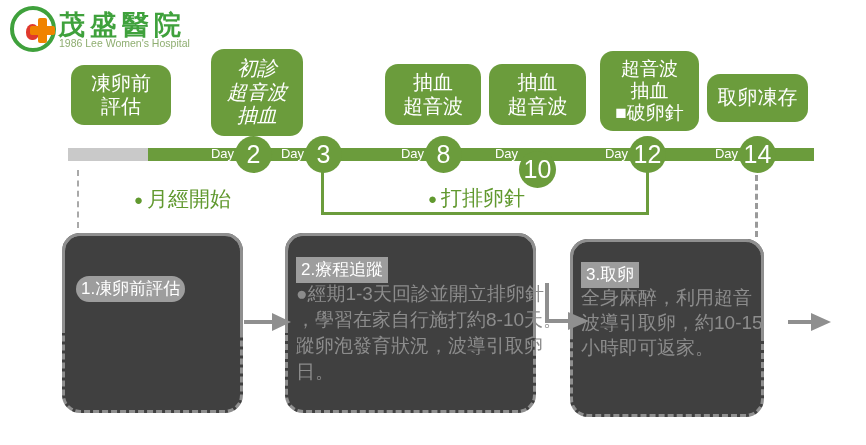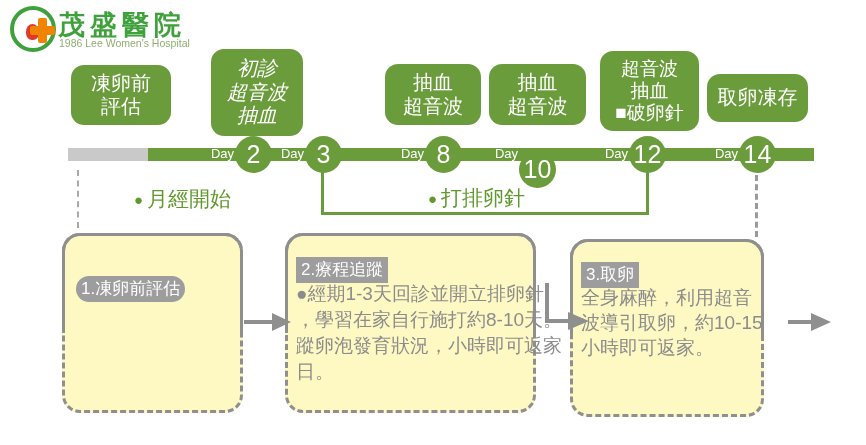--- a/index.html
+++ b/index.html
@@ -45,21 +45,21 @@
   
   .dash-v-left  { position:absolute; left:77px;  top:170px; height:58px; border-left:2px dashed #a9a9a9; }
   .dash-v-day14 { position:absolute; left:755px; top:175px; height:62px; border-left:3px dashed #9a9a9a; }
   .ann {
     position:absolute; color:#61992f; font-size:21px; display:flex; align-items:center; white-space:nowrap;
   }
   .ann-bullet { font-size:15px; margin-right:4px; color:#61992f; }
   .bracket-seg { position:absolute; background:#6b9c3c; }
   
   .note {
-    position:absolute; border:3px dashed #8f8f8f; border-radius:18px; background:#fef9c3;
+    position:absolute; border:3px dashed #8f8f8f; border-radius:18px; background:#404040;
   }
   .note::before {
     content:""; position:absolute; left:-3px; top:-3px; right:-3px; height:56%;
     border:3px solid #8f8f8f; border-bottom:none; border-radius:18px 18px 0 0;
   }
   .note-title {
     position:absolute; display:inline-block; background:#9d9d9d; color:#fff;
     font-size:17px; padding:1px 5px 2px 5px; white-space:nowrap;
   }
   .note-body { position:absolute; color:#8c8c8c; white-space:nowrap; }
@@ -142,21 +142,21 @@
 
   <div class="note" style="left:62px; top:233px; width:181px; height:180px;">
     <span class="note-title" style="left:11px; top:40px;border-radius:13px;">1.凍卵前評估</span>
   </div>
 
   <div class="note" style="left:285px; top:233px; width:251px; height:180px;">
     <span class="note-title" style="left:8px; top:21px;">2.療程追蹤</span>
     <div class="note-body body-b">
       <div>●經期1-3天回診並開立排卵針</div>
       <div>，學習在家自行施打約8-10天。</div>
-      <div>蹤卵泡發育狀況，小時即可返家</div>
+      <div>蹤卵泡發育狀況，波導引取卵</div>
       <div>日。</div>
     </div>
   </div>
 
   <div class="note" style="left:570px; top:239px; width:194px; height:178px;">
     <span class="note-title" style="left:8px; top:20px;">3.取卵</span>
     <div class="note-body body-c">
       <div>全身麻醉，利用超音</div>
       <div>波導引取卵，約10-15</div>
       <div>小時即可返家。</div>

